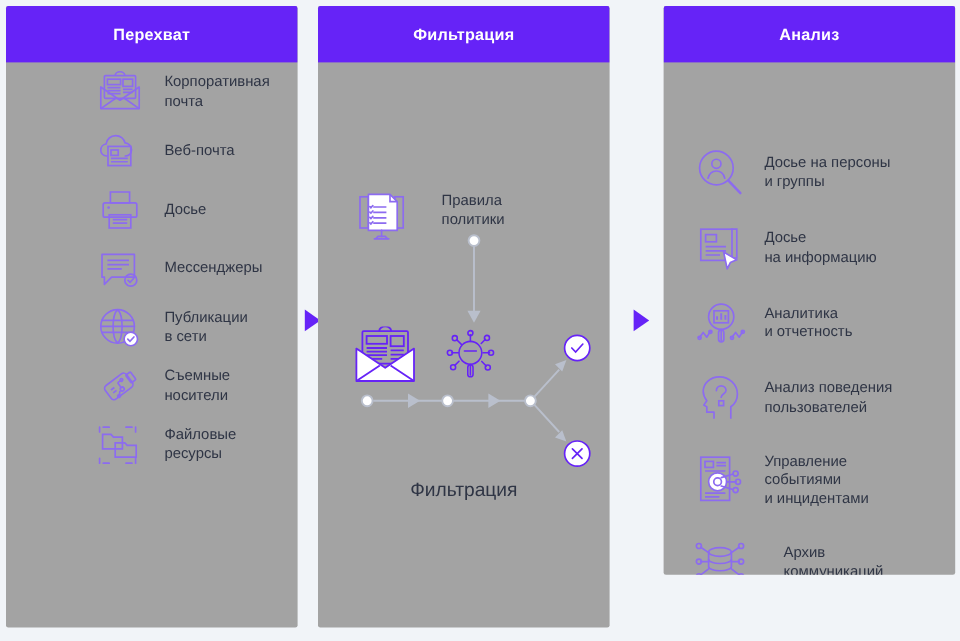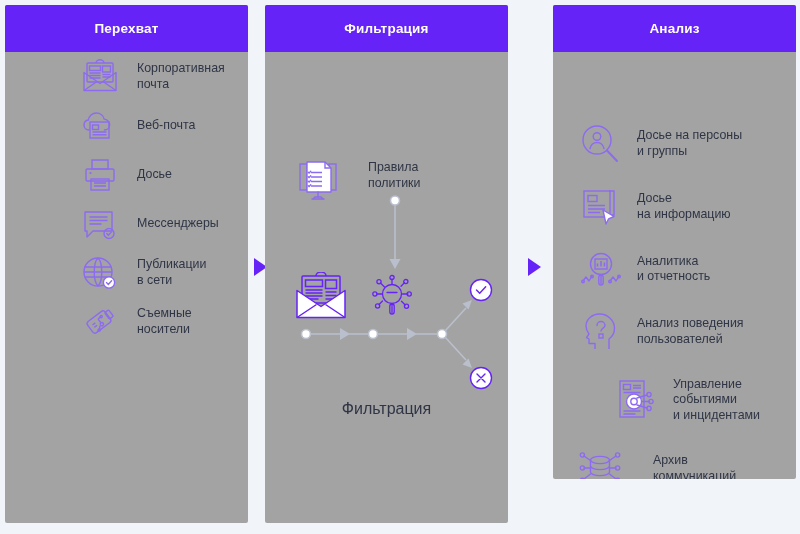--- a/index.html
+++ b/index.html
@@ -182,20 +182,34 @@
               <circle cx="24" cy="15" r="1.1"></circle>
               <circle cx="14.4" cy="24.5" r="1.1"></circle>
             </g>
           </svg>
         </span>
         <span class="row-label">Съемные
 носители</span>
       </div>
 
 
+      <div class="row">
+        <span class="row-icon">
+          <svg width="40" height="36" viewBox="0 0 40 36" fill="none" stroke="#8c6bf0" stroke-width="1.4">
+            <path d="M6 3h5M3 3v4" stroke-linecap="round"></path>
+            <path d="M30 3h-5M33 3v4" stroke-linecap="round"></path>
+            <path d="M6 33h5M3 33v-4" stroke-linecap="round"></path>
+            <path d="M30 33h-5M33 33v-4" stroke-linecap="round"></path>
+            <path d="M5.5 9h7l2 2.2h7.5V21H5.5z"></path>
+            <path d="M16 16h8l2 2.2h7.5V28H16z"></path>
+          </svg>
+        </span>
+        <span class="row-label">Файловые
+ресурсы</span>
+      </div>
 
     </div>
   </div>
 
   <div class="gap-arrow" id="arrow-1">
     <svg width="16" height="20" viewBox="0 0 16 20">
         <path d="M1 1l13 9-13 9z" fill="#6623f7"></path>
       </svg>
   </div>
 
@@ -353,21 +367,21 @@
           <svg width="44" height="42" viewBox="0 0 44 42" fill="none" stroke="#8c6bf0" stroke-width="1.4">
             <path d="M30 38V28c3.5-2.5 5.5-6.4 5.5-10.7C35.5 9.4 28.8 3 20.5 3 13 3 7 8.4 7 15c0 3.4 1.4 5.8 3 8l-2.5 3.6L10 28v4.5h6V38" stroke-linejoin="round"></path>
             <path d="M18 14.5c0-2.2 1.8-4 4-4s4 1.8 4 4c0 2.6-4 2.6-4 5.5" stroke-linecap="round"></path>
             <rect x="20" y="23" width="4" height="4"></rect>
           </svg>
         </span>
         <span class="row-label">Анализ поведения
 пользователей</span>
       </div>
 
-      <div class="row" style="height:74px;justify-content:center;">
+      <div class="row" style="height:74px;">
         <span class="row-icon">
           <svg width="44" height="42" viewBox="0 0 44 42" fill="none" stroke="#8c6bf0" stroke-width="1.4">
             <rect x="5" y="2" width="24" height="36"></rect>
             <rect x="8.5" y="5.5" width="7" height="5"></rect>
             <path d="M18 6.5h8M18 9h8M8.5 13.5h17M8.5 32h17M8.5 35h12"></path>
             <circle cx="19" cy="22.5" r="7.5" fill="#ffffff"></circle>
             <circle cx="19" cy="22.5" r="3.2"></circle>
             <path d="M26.5 22.5h8M22 19l10-3M22 26l10 3" stroke-linecap="round"></path>
             <circle cx="34" cy="15.6" r="2.1"></circle>
             <circle cx="36" cy="22.5" r="2.1"></circle>

